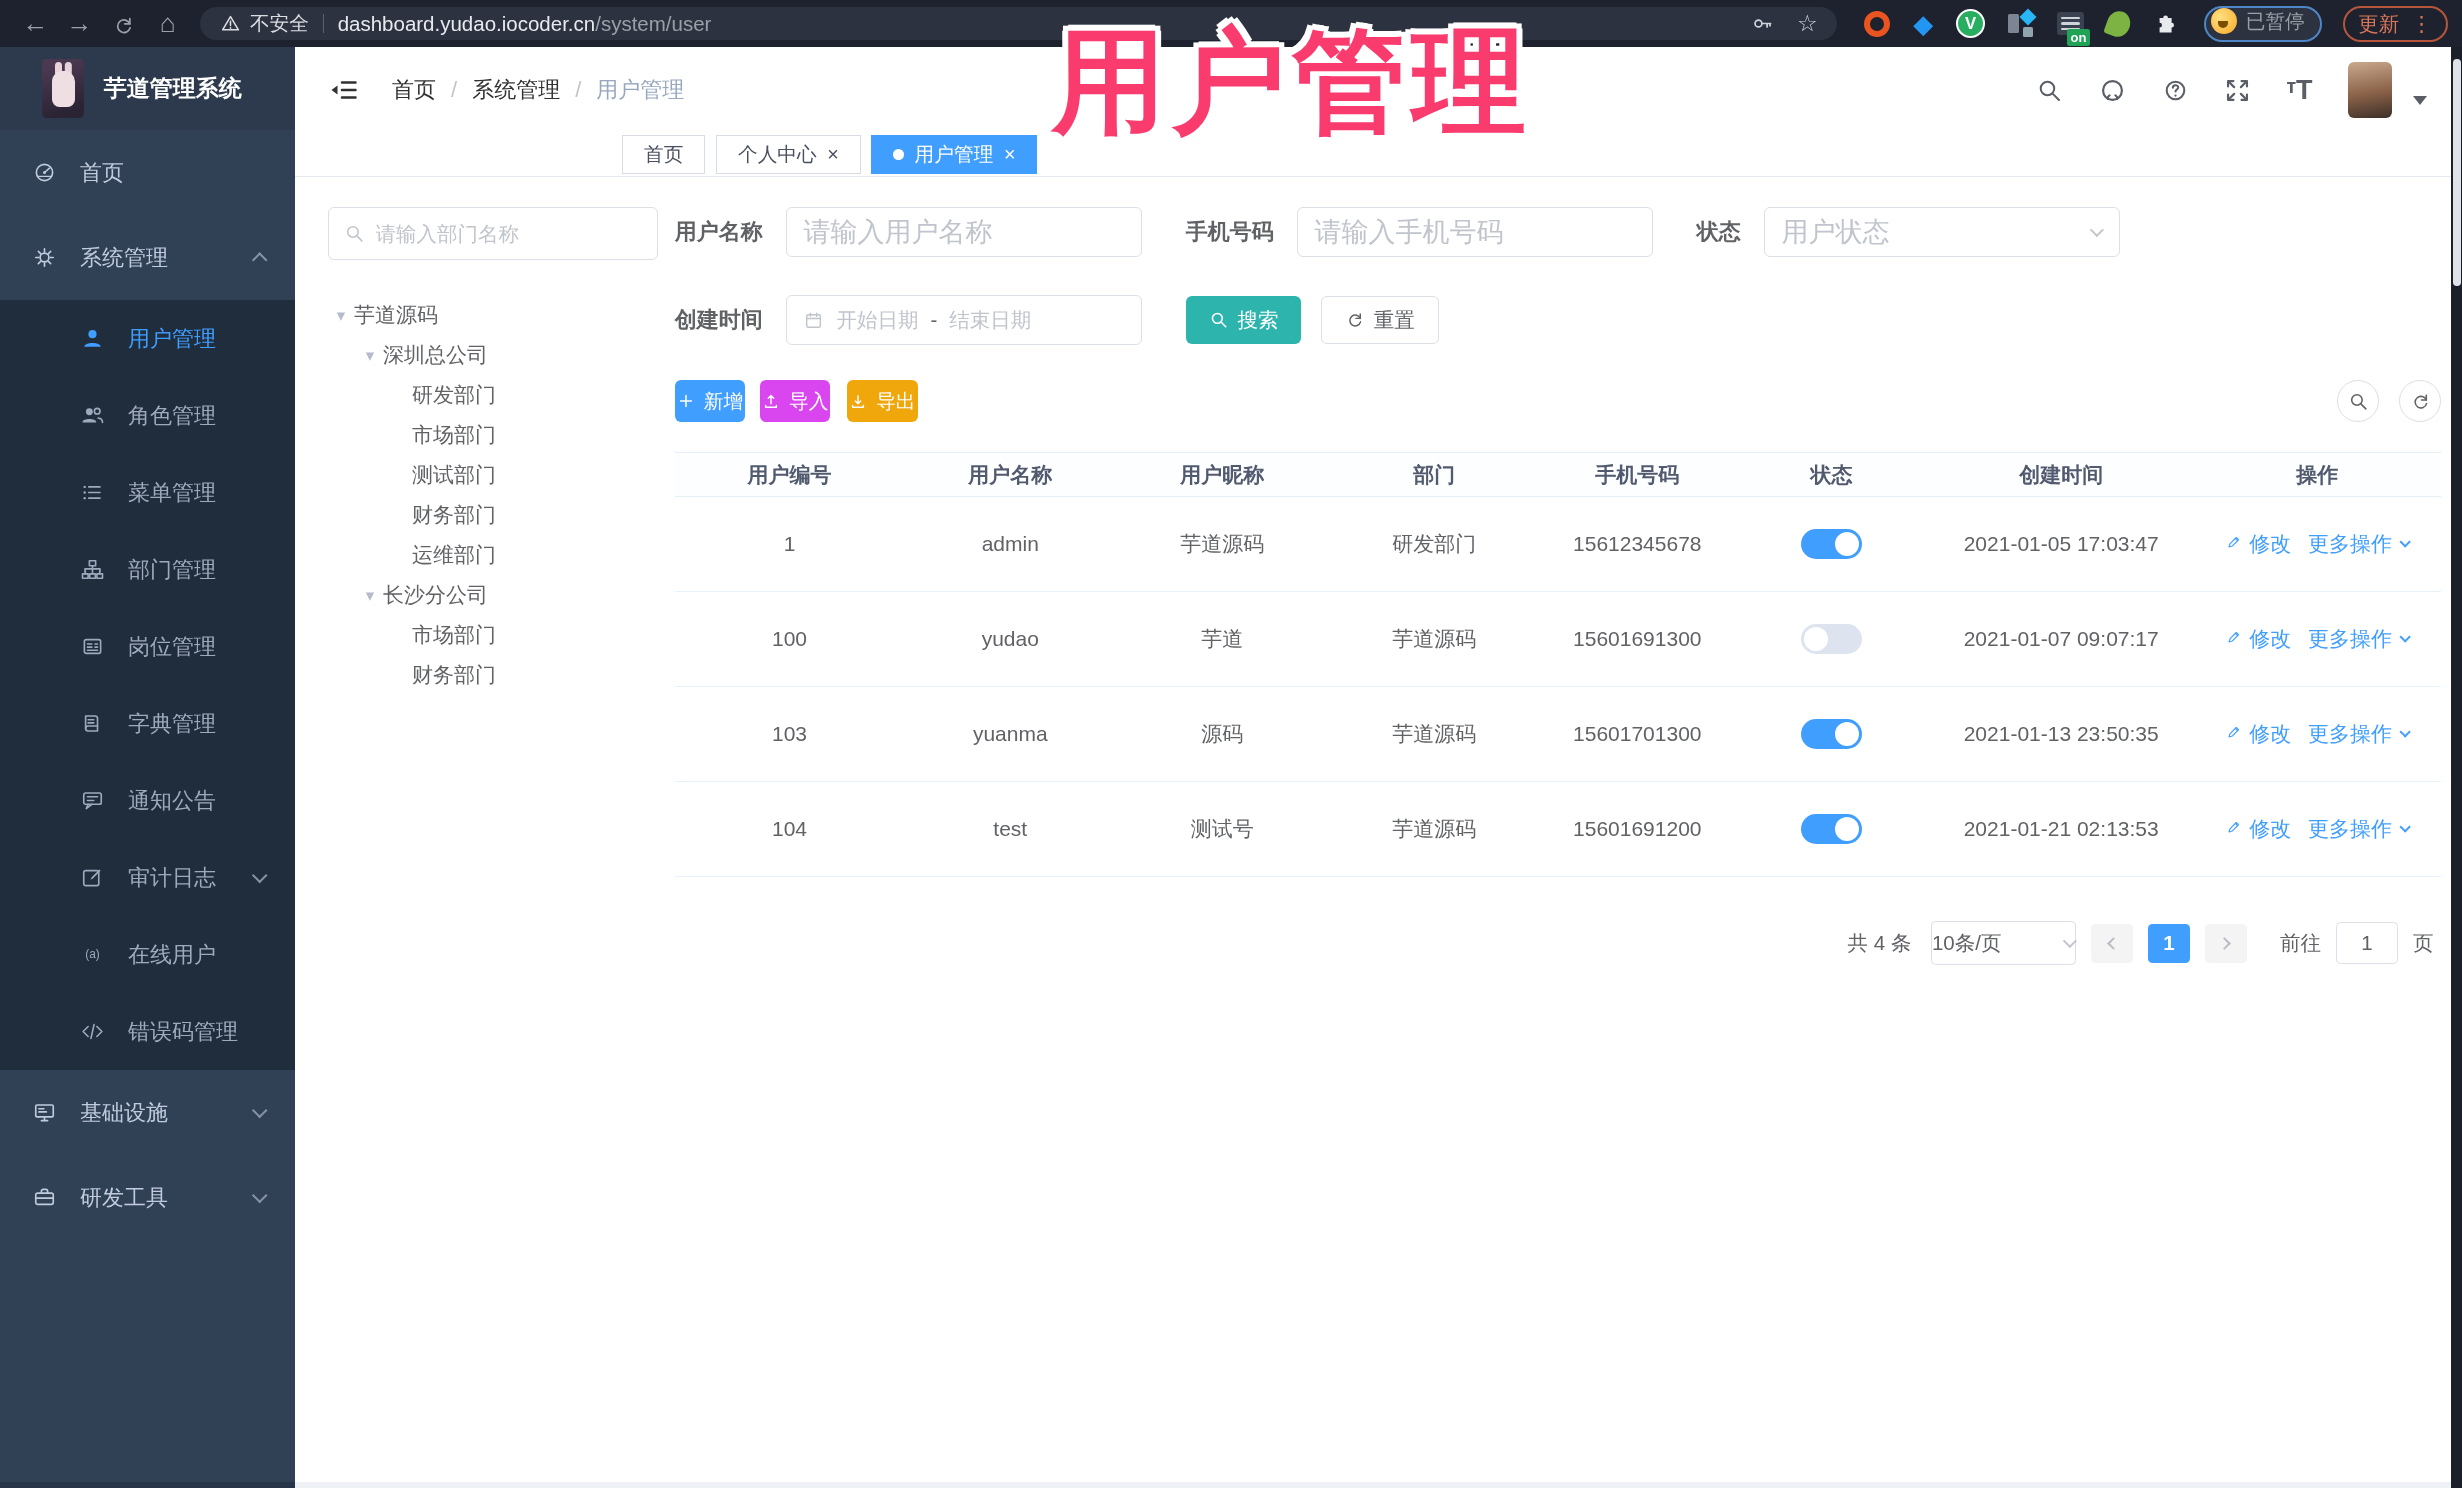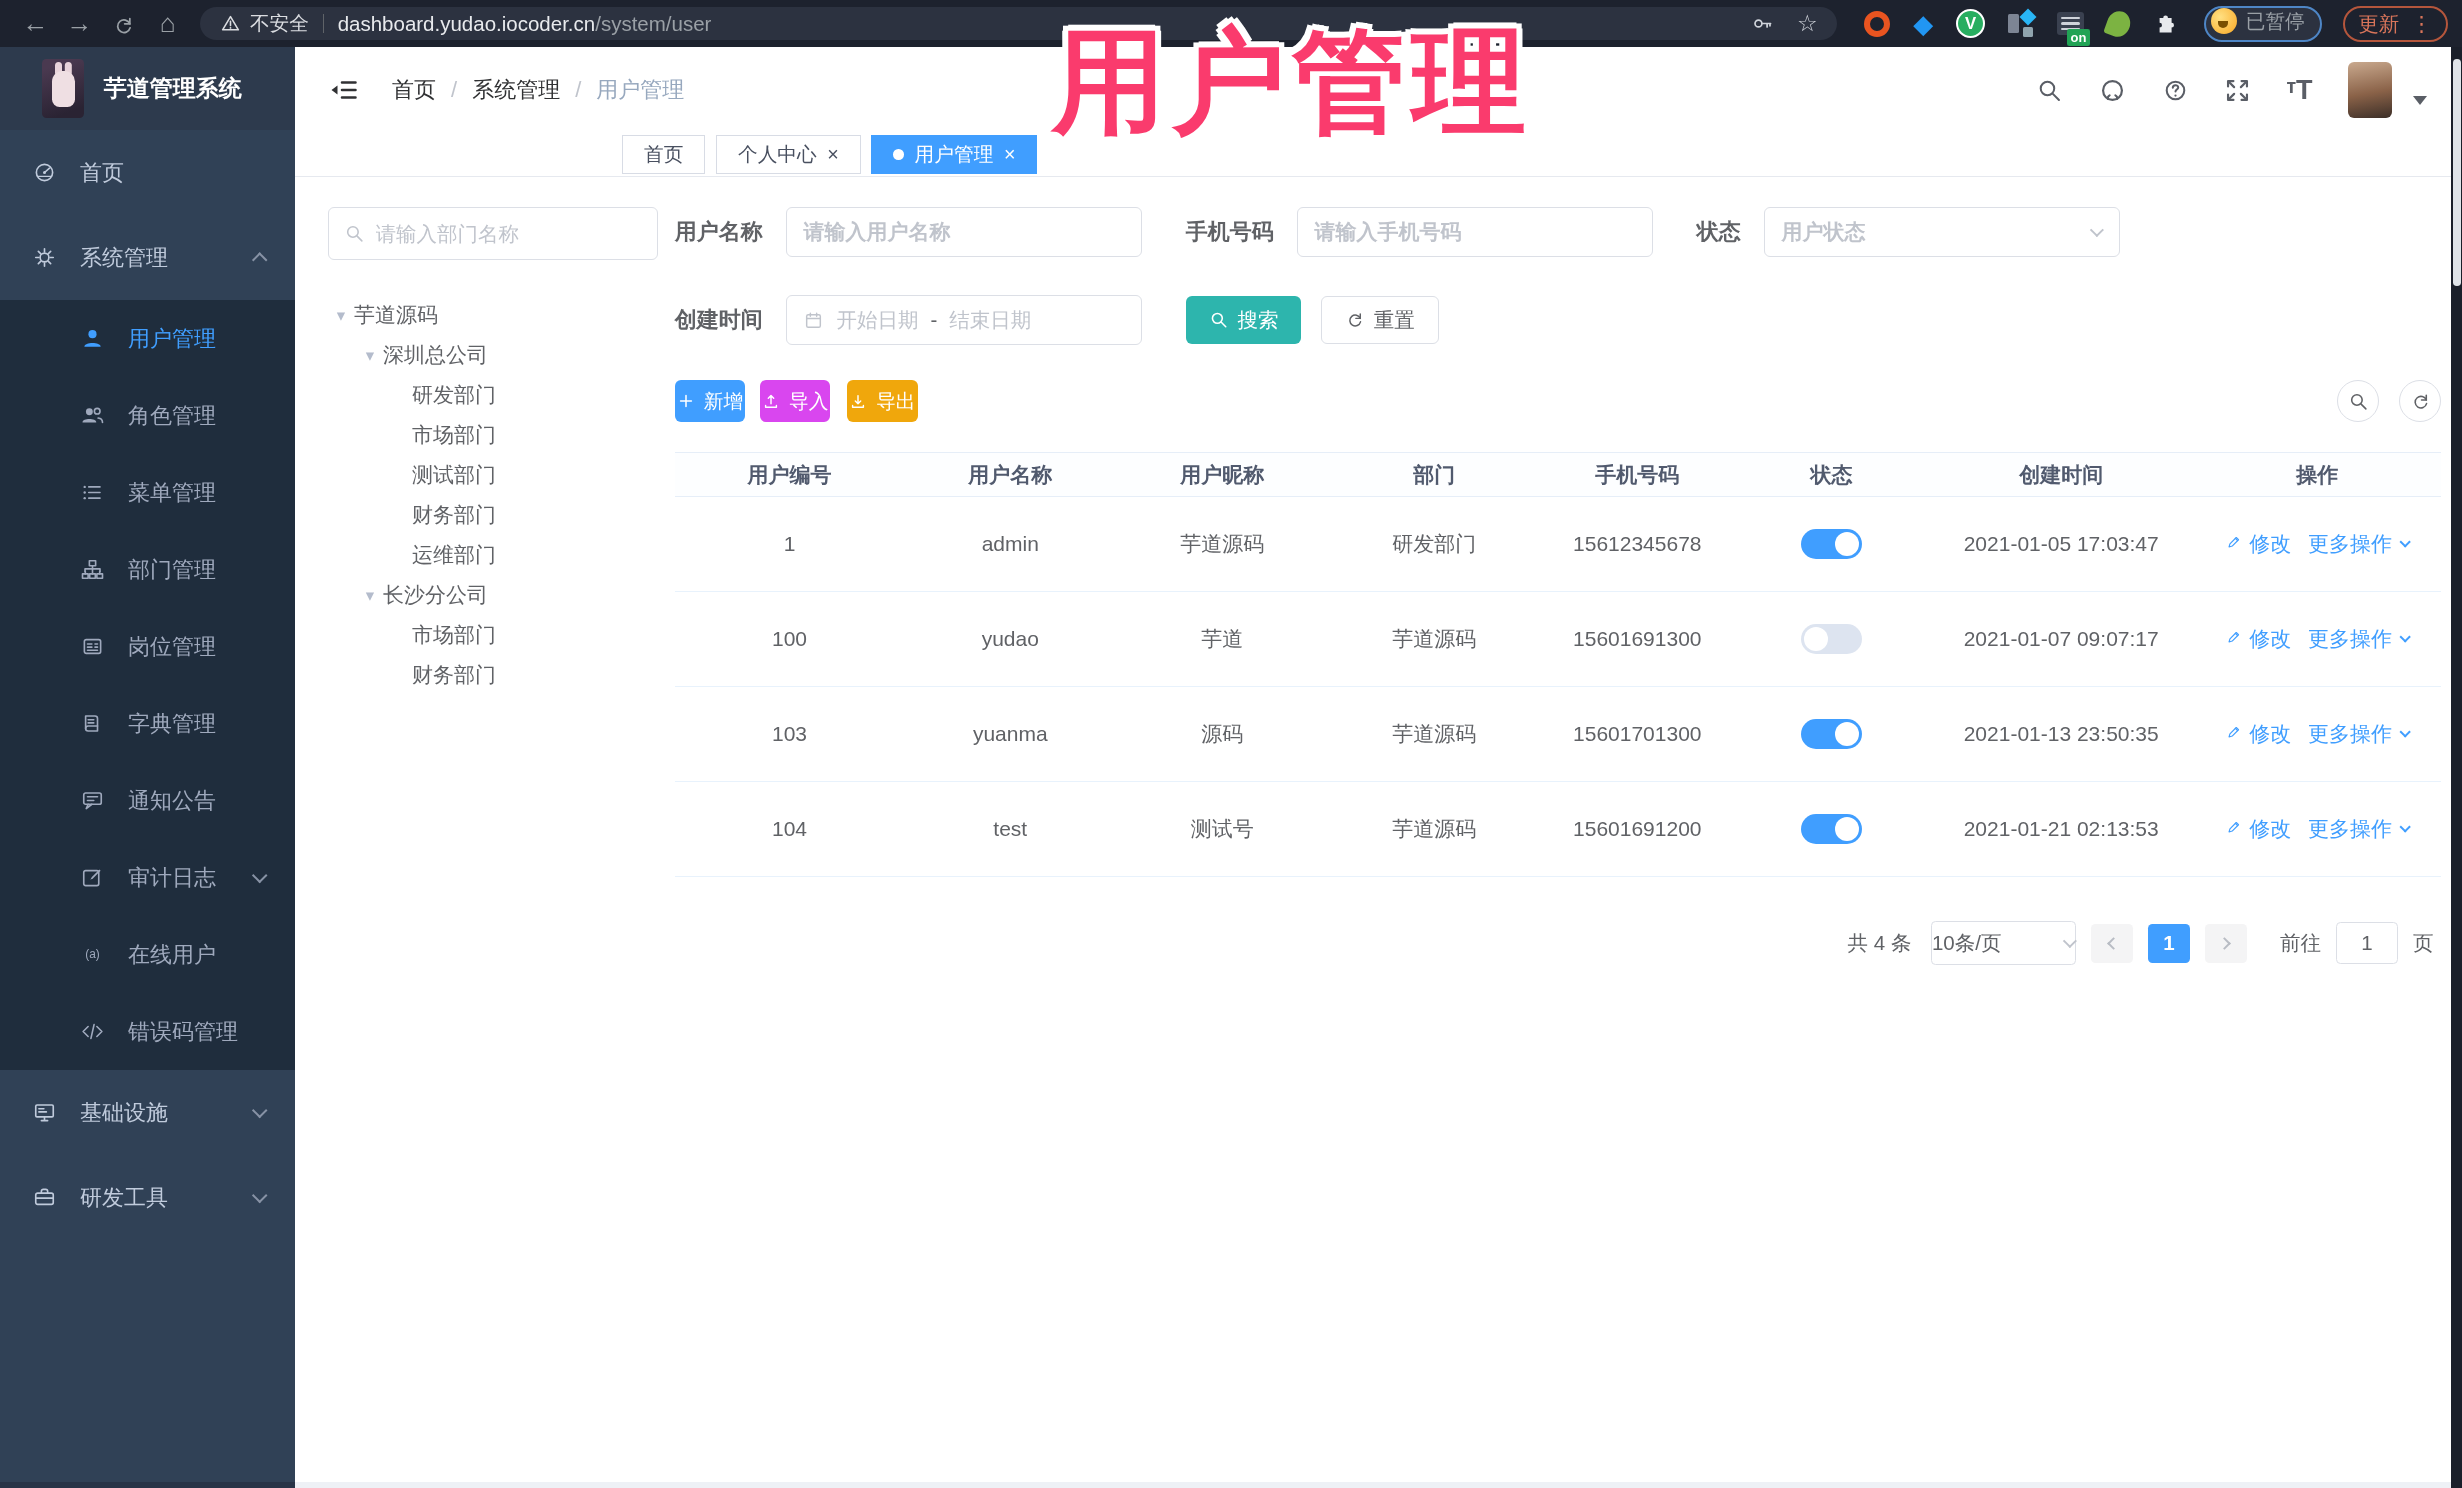--- a/index.html
+++ b/index.html
@@ -84,21 +84,21 @@
   .tree { margin-top:35px; font-size:21px; color:#606266; }
   .tree-row { height:40px; display:flex; align-items:center; cursor:pointer; }
   .tree-caret { width:26px; color:#b4bccc; font-size:16.7px; text-align:center; flex:0 0 auto; }
 
   .right-panel { flex:1; min-width:0; }
   .form-row { display:flex; align-items:center; }
   .form-row + .form-row { margin-top:38px; }
   .f-group { display:flex; align-items:center; margin-right:44px; }
   .f-label { font-size:22px; font-weight:700; color:#606266; margin-right:23px; white-space:nowrap; }
   .f-input { height:50px; border:1.5px solid #dcdfe6; border-radius:6px; display:flex; align-items:center; padding:0 16.7px; background:#fff; }
-  .f-input input { border:none; outline:none; width:100%; font-size:21px; font-family:inherit; color:#a16207;font-weight:bold; }
+  .f-input input { border:none; outline:none; width:100%; font-size:27px; font-family:inherit; color:#a16207; }
   .f-input input::placeholder { color:#c0c4cc; }
   .w470 { width:356px; }
   .sel-chev { width:9.8px; height:9.8px; border-right:2.3px solid #c0c4cc; border-bottom:2.3px solid #c0c4cc; transform:rotate(45deg); margin-top:-4.5px; flex:0 0 auto; }
   .date-range { gap:12px; color:#c0c4cc; font-size:20.5px; }
   .date-range .ph { white-space:nowrap; }
   .date-range .cal { color:#c0c4cc; display:flex; }
   .date-range .dash { color:#606266; }
   .btn { height:48px; border:none; border-radius:6px; font-size:20.5px; font-family:inherit; display:inline-flex; align-items:center; justify-content:center; gap:9px; cursor:pointer; padding:0 23px; }
   .btn-search { background:#2db5ad; color:#fff; }
   .btn-reset { background:#fff; border:1.5px solid #dcdfe6; color:#606266; margin-left:19.7px; }

